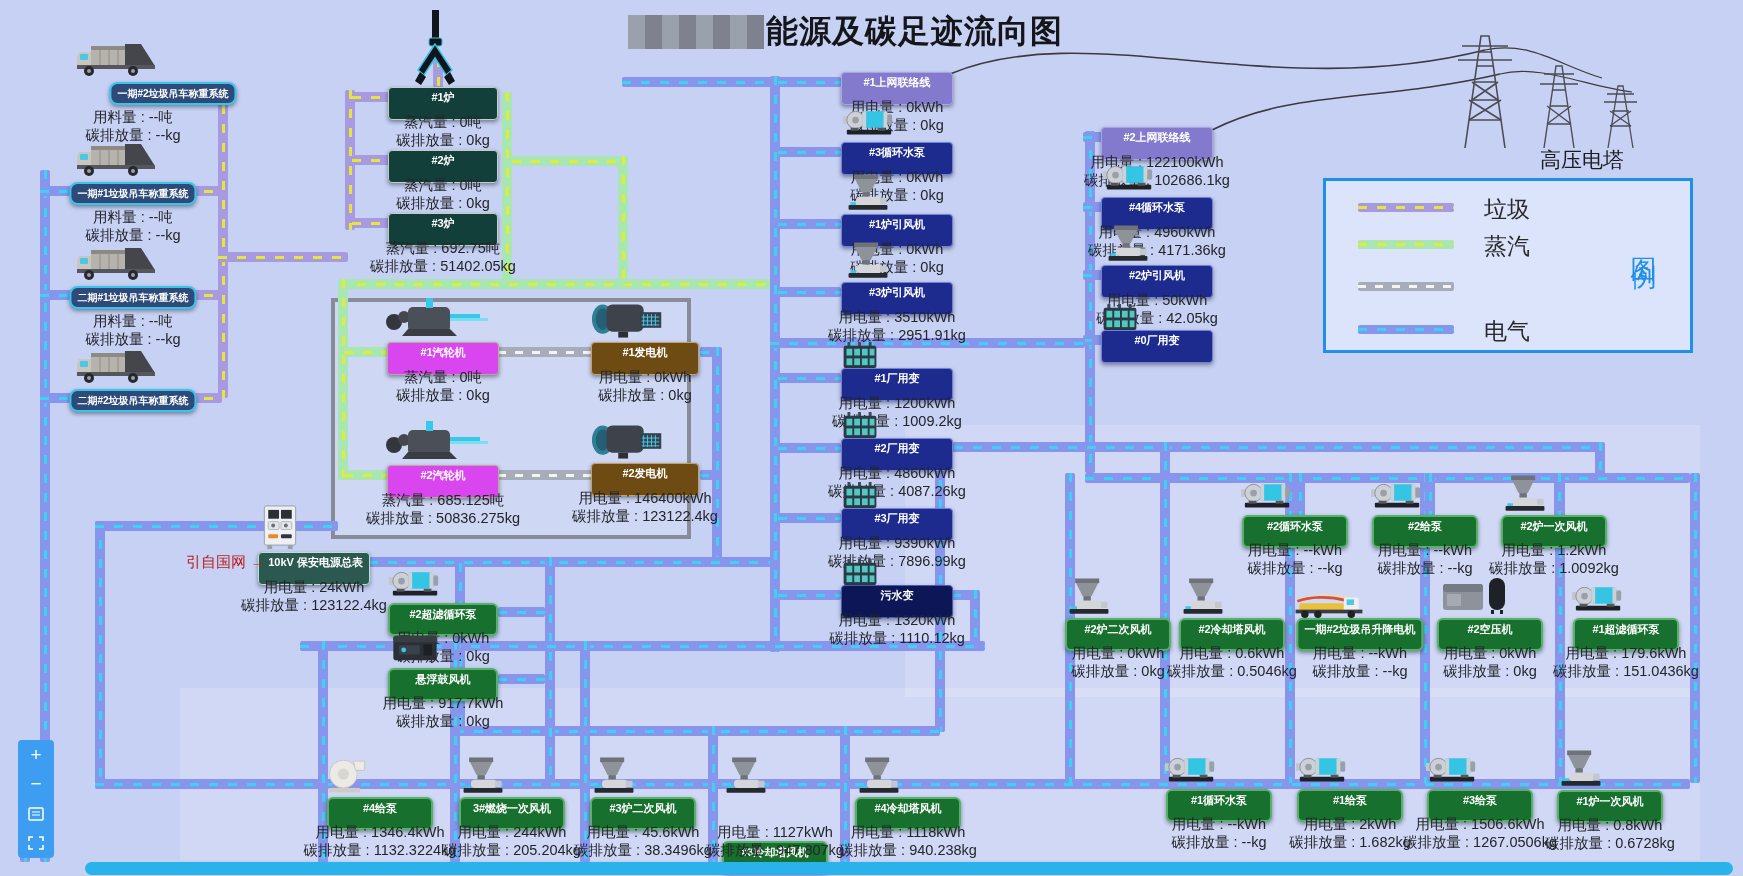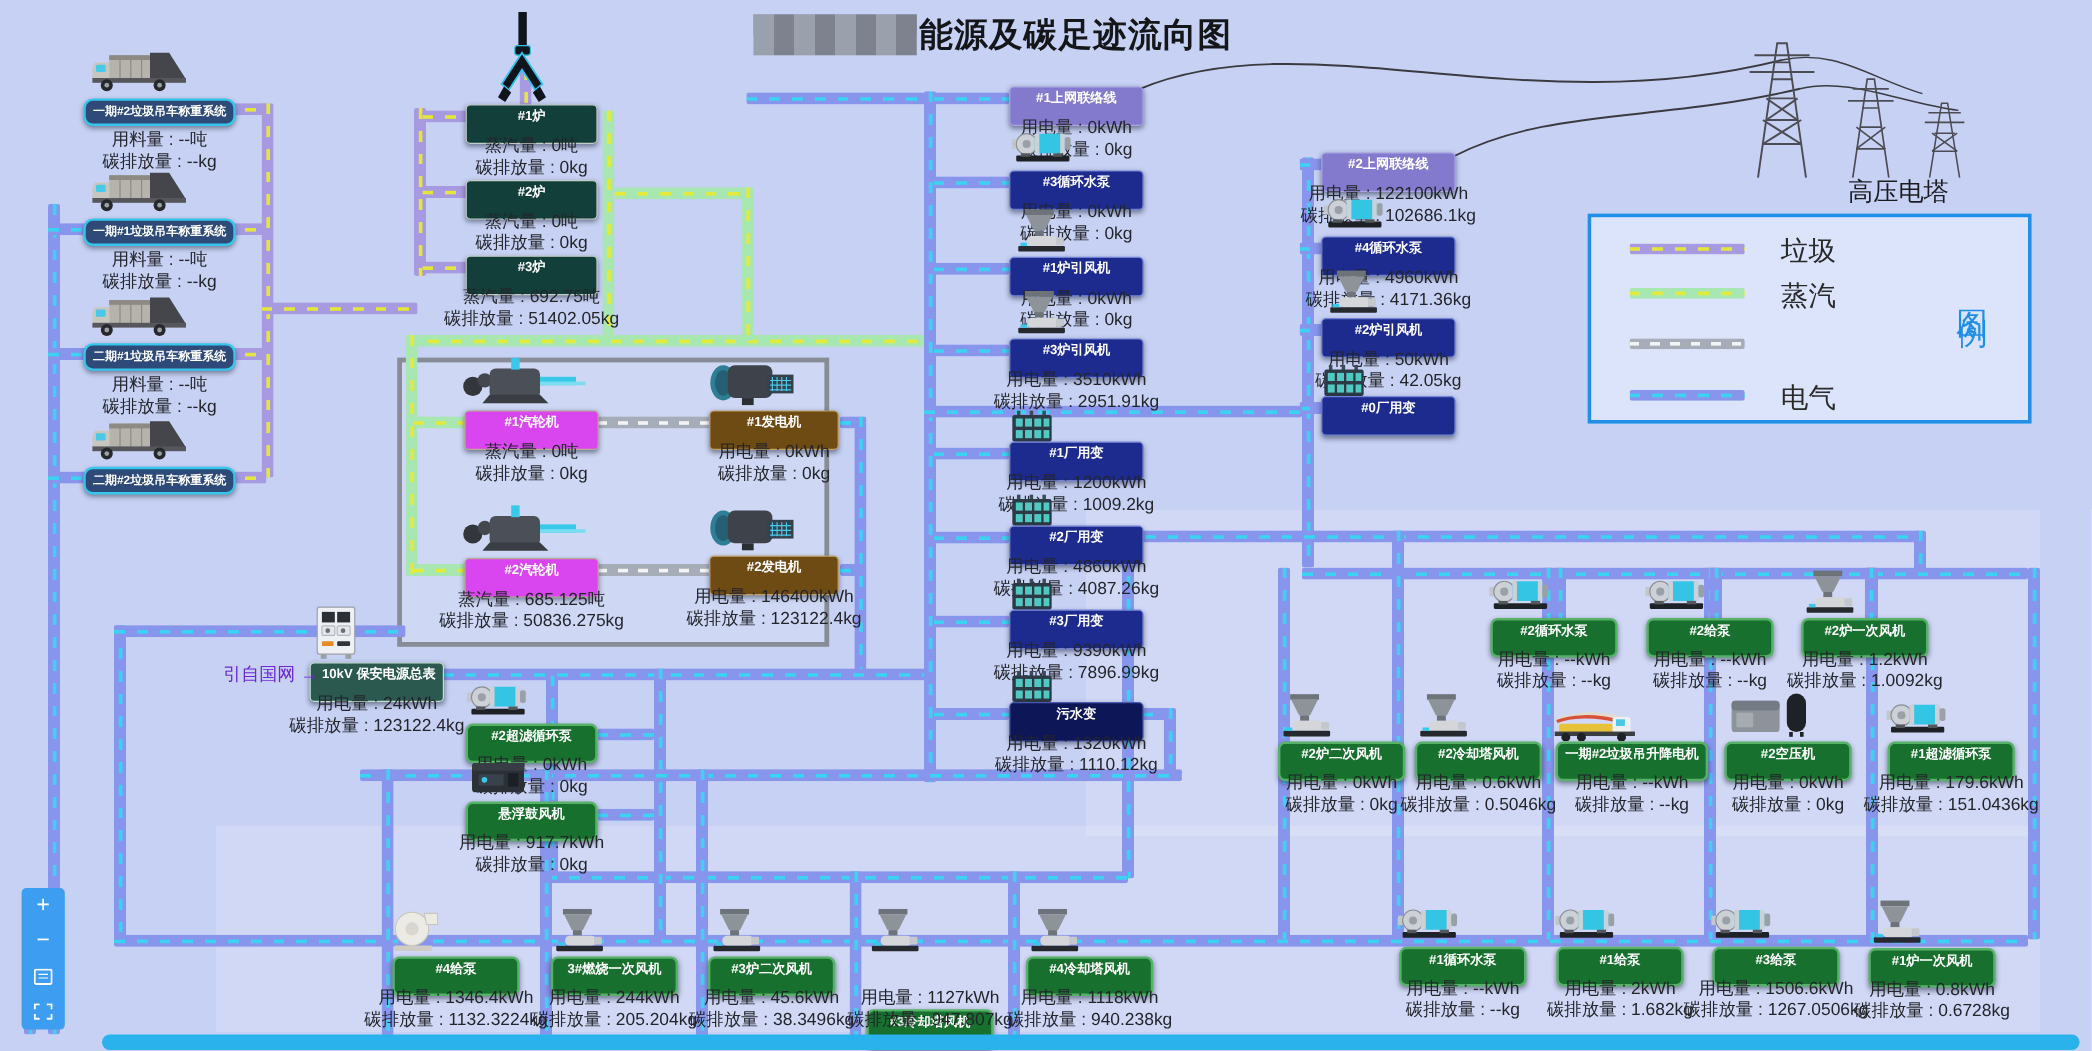--- a/index.html
+++ b/index.html
@@ -38,29 +38,29 @@
   .tag.navy{background:#1d2b8f;border:1px solid #7181d8;border-radius:4px;}
   .tag.purple{background:#837acd;border:1px solid #aaa3e6;border-radius:4px;}
   .tag.darknavy{background:#0d1656;border:1px solid #4a5ab0;border-radius:4px;}
   .stats{position:absolute;top:27px;width:100%;text-align:center;font-size:14.5px;color:#23252b;line-height:17.5px;z-index:2;}
   .stats .stat{white-space:nowrap;}
   
   .title-wrap{position:absolute;left:628px;top:10px;display:flex;align-items:center;z-index:4;}
   .mosaic{display:inline-block;width:136px;height:34px;margin-right:2px;
           background-image:repeating-linear-gradient(90deg,#9aa0ac 0 17px,#7d828e 17px 34px),
                            repeating-linear-gradient(0deg,rgba(255,255,255,.35) 0 17px,rgba(0,0,0,.22) 17px 34px);}
-  .title-wrap h1{margin:0;font-size:28px;color:#15161a;font-weight:bold;letter-spacing:1px;}
+  .title-wrap h1{margin:0;font-size:32px;color:#15161a;font-weight:bold;letter-spacing:1px;}
   
   .legend{position:absolute;left:1323px;top:178px;width:370px;height:175px;border:3px solid #1f8fe8;
           background:rgba(223,231,252,.85);z-index:4;box-sizing:border-box;}
   .legend .sample{position:absolute;left:32px;width:96px;height:9px;border-radius:2px;}
   .legend .l-label{position:absolute;left:158px;font-size:23px;color:#2a2a2a;transform:translateY(-9px);text-align:center;}
   .legend .l-title{position:absolute;right:28px;top:56px;writing-mode:vertical-rl;font-size:26px;color:#1f8fe8;letter-spacing:8px;}
   
-  .free-text{position:absolute;color:#6d28d9;white-space:nowrap;z-index:3;}
+  .free-text{position:absolute;color:#b91c1c;white-space:nowrap;z-index:3;}
   
   .toolbar{position:absolute;left:18px;top:740px;width:36px;height:118px;background:#3d9df0;border-radius:4px;
            z-index:6;display:flex;flex-direction:column;align-items:center;justify-content:space-around;}
   .tool-btn{width:26px;height:24px;color:#fff;font-size:19px;line-height:24px;text-align:center;cursor:pointer;}
   .tool-btn svg{width:16px;height:14px;display:block;margin:5px auto;}
   
   .bottom-bar{position:absolute;left:85px;top:862px;width:1648px;height:13px;background:#2ab2ec;border-radius:7px;z-index:6;}
   .gbox{position:absolute;left:331px;top:298px;width:352px;height:233px;border:4px solid #878c96;z-index:1;background:rgba(255,255,255,.13);}
   .towers{position:absolute;left:940px;top:8px;width:760px;height:150px;z-index:1;}
   .claw{position:absolute;left:412px;top:10px;width:46px;height:78px;z-index:3;}
@@ -200,21 +200,21 @@
             <path d="M50 8h16l14 22H50z" fill="#44464c"></path>
             <path d="M4 16h12v14H2v-9z" fill="#c9c6bf"></path>
             <rect x="5" y="18" width="8" height="6" rx="1" fill="#49c8e8"></rect>
             <rect x="2" y="29" width="78" height="4" fill="#55575d"></rect>
             <circle cx="14" cy="35" r="5" fill="#26282c"></circle>
             <circle cx="14" cy="35" r="2" fill="#99a0a8"></circle>
             <circle cx="58" cy="35" r="5" fill="#26282c"></circle>
             <circle cx="58" cy="35" r="2" fill="#99a0a8"></circle>
           </svg>
         </div>
-    <div class="tag truck" style="min-width: 116px;">一期#2垃圾吊车称重系统</div>
+    <div class="tag truck" style="min-width: 116px; margin-left: 40px;">一期#2垃圾吊车称重系统</div>
     <div class="stats">
           <div class="stat"><span>用料量</span><span> : </span><span>--吨</span></div>
           <div class="stat"><span>碳排放量</span><span> : </span><span>--kg</span></div>
         </div>
   </div>
       <div class="node" style="left: 13px; top: 182px;">
     <div class="icon" style="left: 60px; top: -46px; width: 92px; height: 44px;">
           <svg viewBox="0 0 88 44">
             <rect x="16" y="10" width="34" height="20" rx="1" fill="#b6b3ac"></rect>
             <rect x="16" y="10" width="34" height="4" fill="#8d8a84"></rect>

